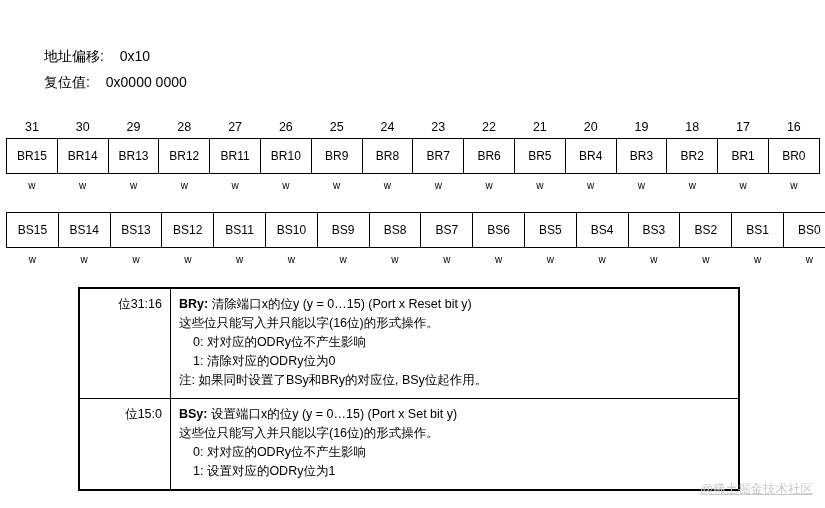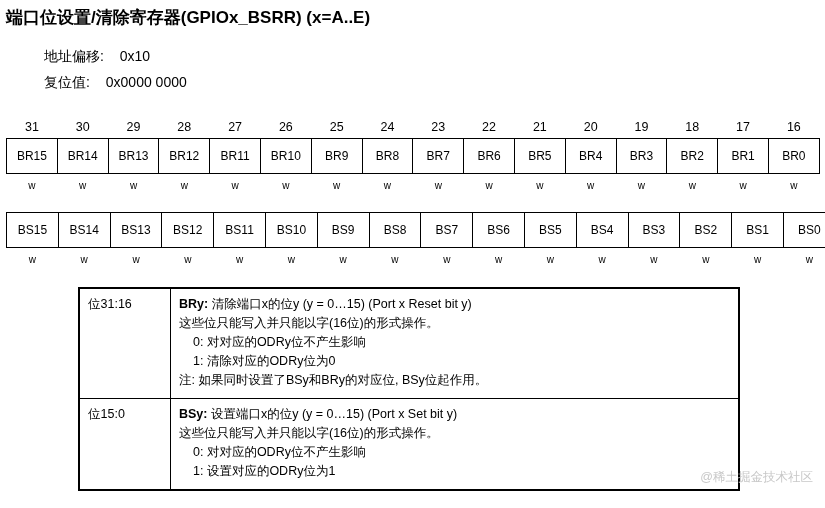--- a/index.html
+++ b/index.html
@@ -96,43 +96,44 @@
     border: 1px solid #000000;
     vertical-align: top;
     padding: 6px 8px 8px 8px;
     font-size: 12.5px;
     line-height: 19px;
   }
   td.range {
     width: 74px;
     white-space: nowrap;
     padding-left: 8px;
+    text-align: right;
   }
   td.body {
     padding-left: 12px;
   }
   .body .line { white-space: nowrap; }
   .body .b { font-weight: bold; }
   .indent1 { padding-left: 14px; }
 
   .watermark {
     position: absolute;
     right: 12px;
-    bottom: 22px;
+    bottom: 10px;
     font-size: 12.5px;
     color: #c8c8c8;
     white-space: nowrap;
+    text-decoration: underline;
   }
 </style>
 </head>
 <body>
 
 <div class="page">
 
-  <div class="title">端口位设置/清除寄存器(GPIOx_BSRR) (x=A..E)</div>
 
   <div class="meta meta-offset">
     <span class="label">地址偏移:</span>
     <span class="value">0x10</span>
   </div>
 
   <div class="meta meta-reset">
     <span class="label">复位值:</span>
     <span class="value">0x0000  0000</span>
   </div>

